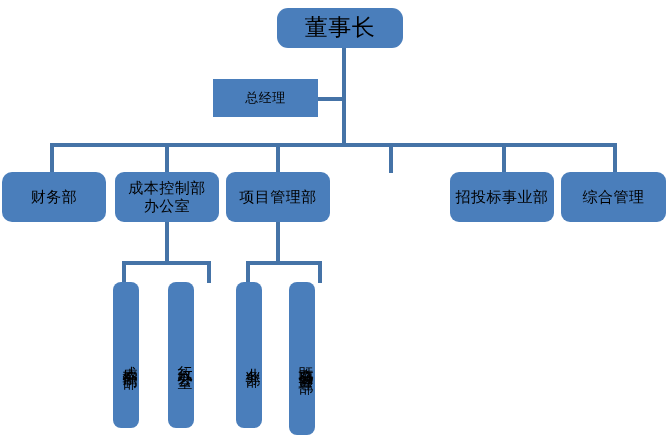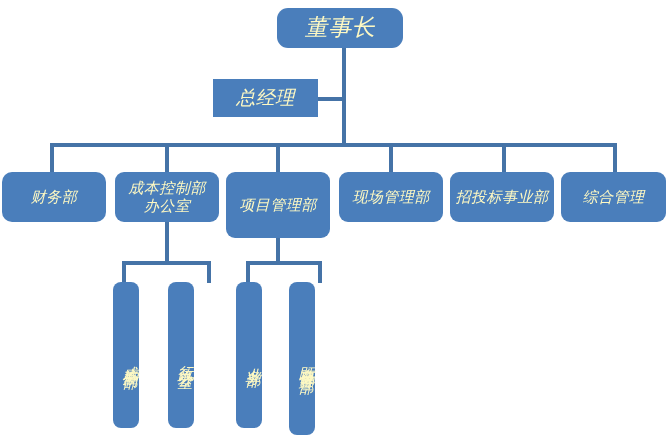--- a/index.html
+++ b/index.html
@@ -12,36 +12,35 @@
   }
   #chart{
     position:relative;
     width:669px;height:440px;
     background:#ffffff;
   }
   .node{
     position:absolute;
     background:#4a7ebb;
     border-radius:9px;
-    color:#fef9c3;
+    color:#000000;
     display:flex;
     align-items:center;
     justify-content:center;
     text-align:center;
     box-sizing:border-box;
     line-height:1.18;
     letter-spacing:0.5px;
-    font-style:italic;
   }
   .node.root{
     font-size:23px;
     border-radius:11px;
   }
   .node.level2{
-    font-size:19px;
+    font-size:13px;
     border-radius:0;
   }
   .node.dept{
     font-size:15px;
   }
   .node.vert{
     font-size:15px;
     writing-mode:vertical-rl;
     text-orientation:upright;
     align-items:flex-start;
@@ -98,27 +97,24 @@
 
   <div class="node dept" style="left:2px;top:172px;width:104px;height:50px;border-radius:10px;">
     <span class="label">财务部</span>
   </div>
 
   <div class="node dept" style="left:115px;top:172px;width:104px;height:50px;">
     <span class="label">成本控制部
 办公室</span>
   </div>
 
-  <div class="node dept" style="left:226px;top:172px;width:104px;height:66px;">
+  <div class="node dept" style="left:226px;top:172px;width:104px;height:50px;">
     <span class="label">项目管理部</span>
   </div>
 
-  <div class="node dept" style="left:339px;top:172px;width:104px;height:50px;">
-    <span class="label">现场管理部</span>
-  </div>
 
   <div class="node dept" style="left:450px;top:172px;width:104px;height:50px;">
     <span class="label">招投标事业部</span>
   </div>
 
   <div class="node dept" style="left:561px;top:172px;width:105px;height:50px;">
     <span class="label">综合管理</span>
   </div>
 
   <div class="node vert" style="left:113px;top:282px;width:26px;height:146px;">

